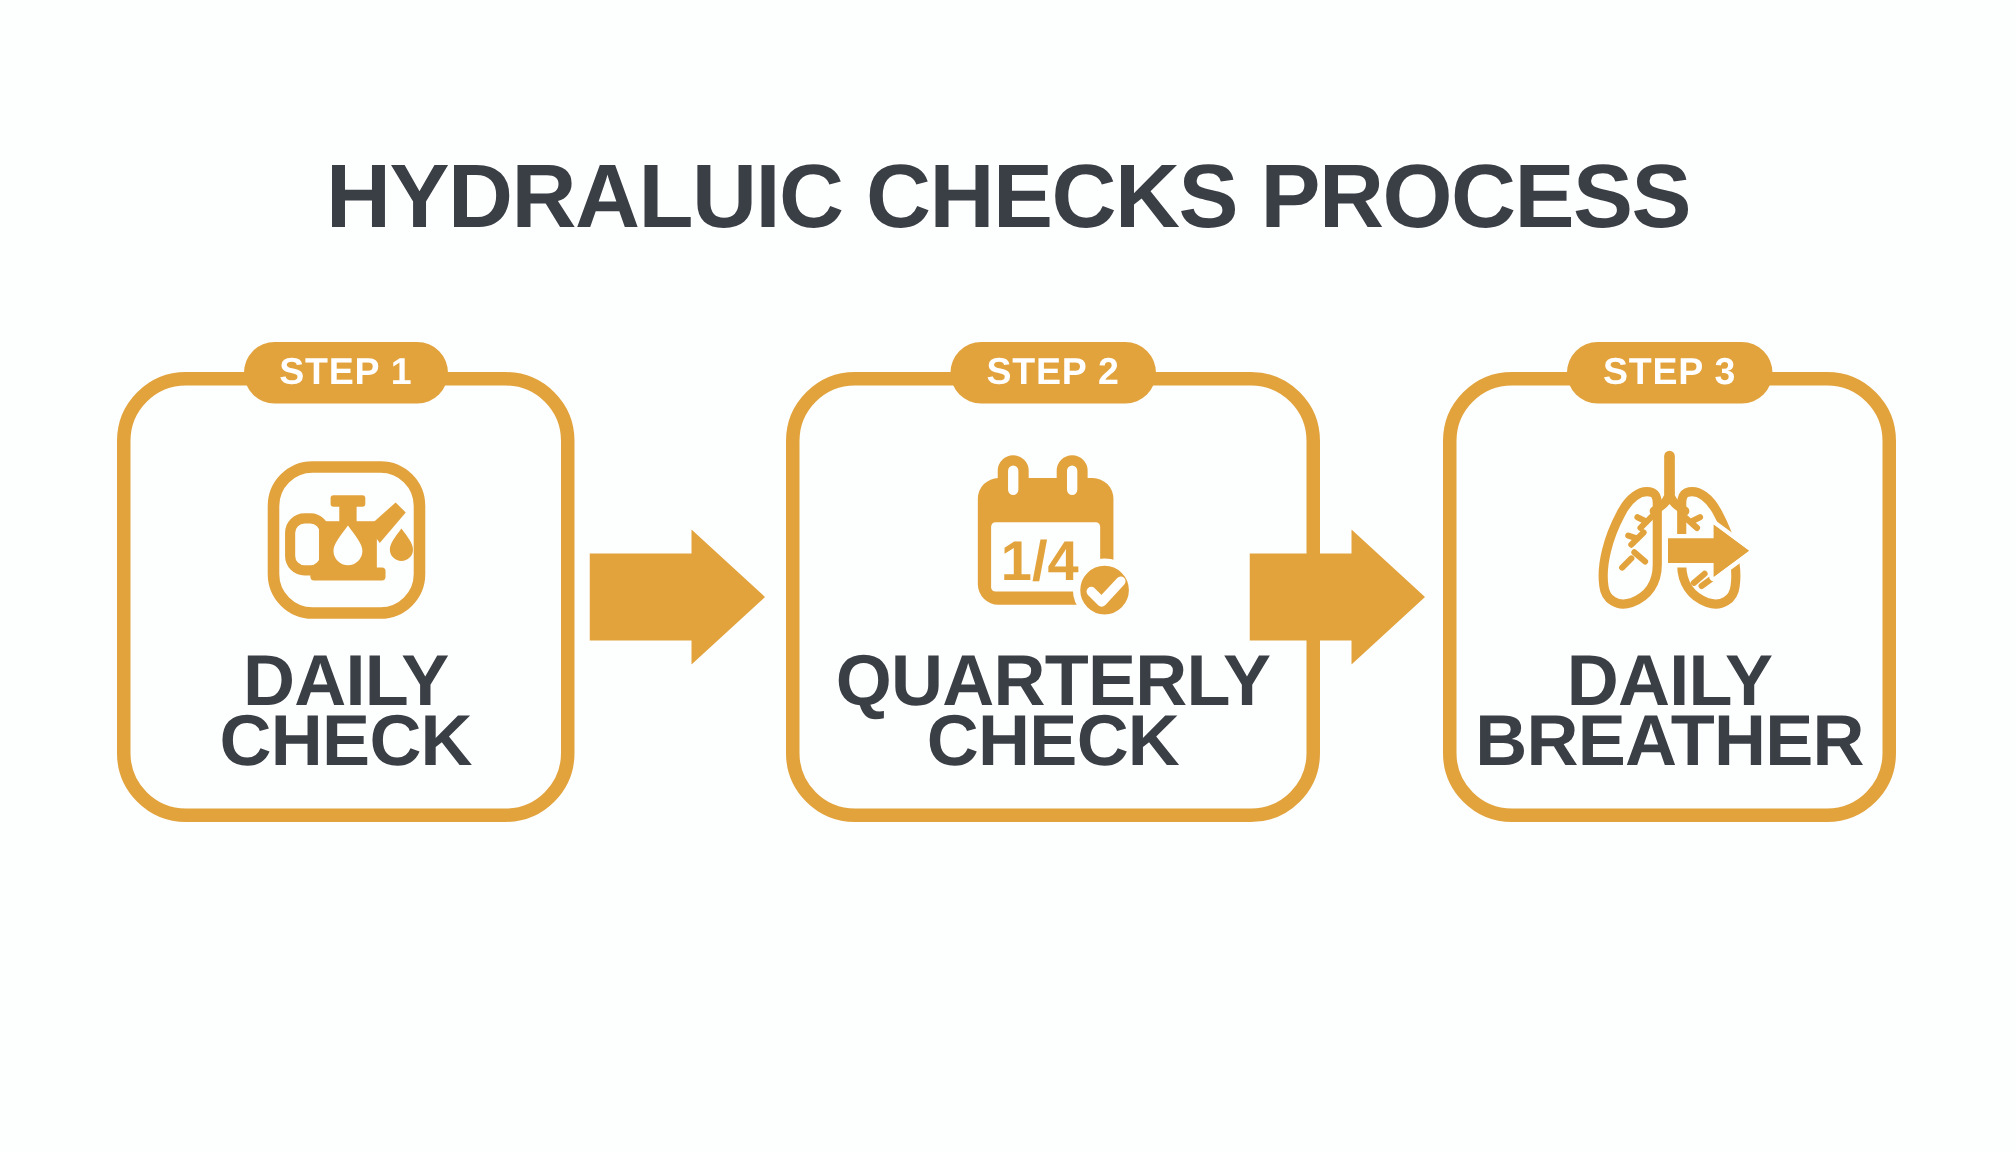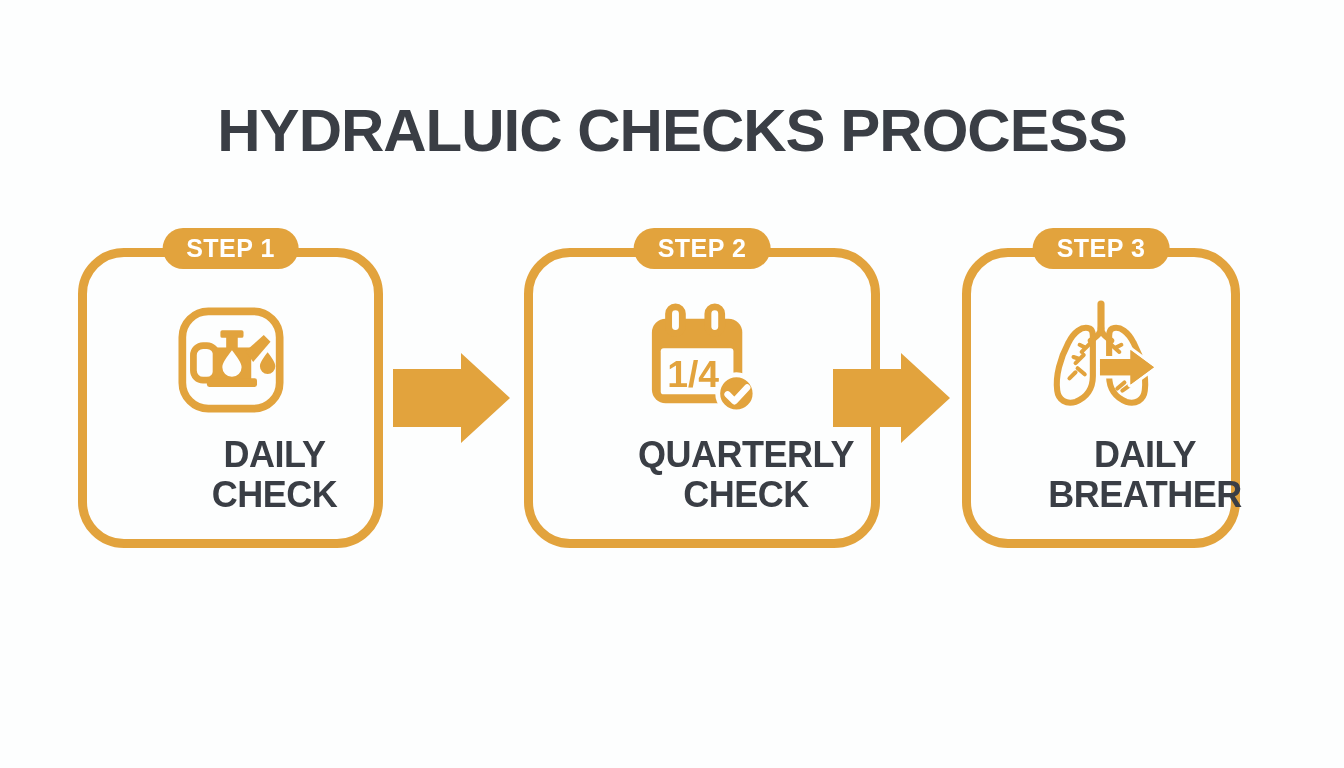--- a/index.html
+++ b/index.html
@@ -20,41 +20,41 @@
     color:var(--text-dark);
   }
   .step-card{
     position:absolute;top:248px;height:300px;
     border:9px solid var(--accent);
     border-radius:46px;
     background:transparent;
   }
   .card-1{left:78px;width:305px;padding-left:36px;}
   .card-2{left:524px;width:356px;}
-  .card-3{left:962px;width:278px;}
+  .card-3{left:962px;width:302px;}
   .step-badge{
     position:absolute;top:-29px;left:50%;transform:translateX(-50%);
     height:41px;line-height:41px;
     padding:0 24px;border-radius:21px;
     background:var(--accent);
     color:#fff;font-size:25px;font-weight:700;letter-spacing:0.5px;
     white-space:nowrap;
   }
   .icon-wrap{
     position:absolute;left:50%;transform:translateX(-50%);
   }
   .card-1 .icon-wrap{top:50px;width:106px;height:106px;}
   .card-2 .icon-wrap{top:46px;width:112px;height:112px;}
   .card-3 .icon-wrap{top:42px;width:114px;height:114px;}
   .icon-wrap svg{display:block;width:100%;height:100%;}
   .step-label{
     position:absolute;top:178px;left:0;width:100%;
     text-align:center;
-    font-size:36px;font-weight:700;letter-spacing:-0.5px;
-    line-height:40px;color:var(--text-dark);margin-left:44px;
+    font-size:48px;font-weight:700;letter-spacing:-0.5px;
+    line-height:40px;color:var(--text-dark);
   }
   .flow-arrow{
     position:absolute;top:353px;width:117px;height:90px;
   }
   .flow-arrow-1{left:393px;}
   .flow-arrow-2{left:833px;}
   .cal-num{
     font-family:"Liberation Sans",sans-serif;
     font-weight:700;font-size:38px;
   }

